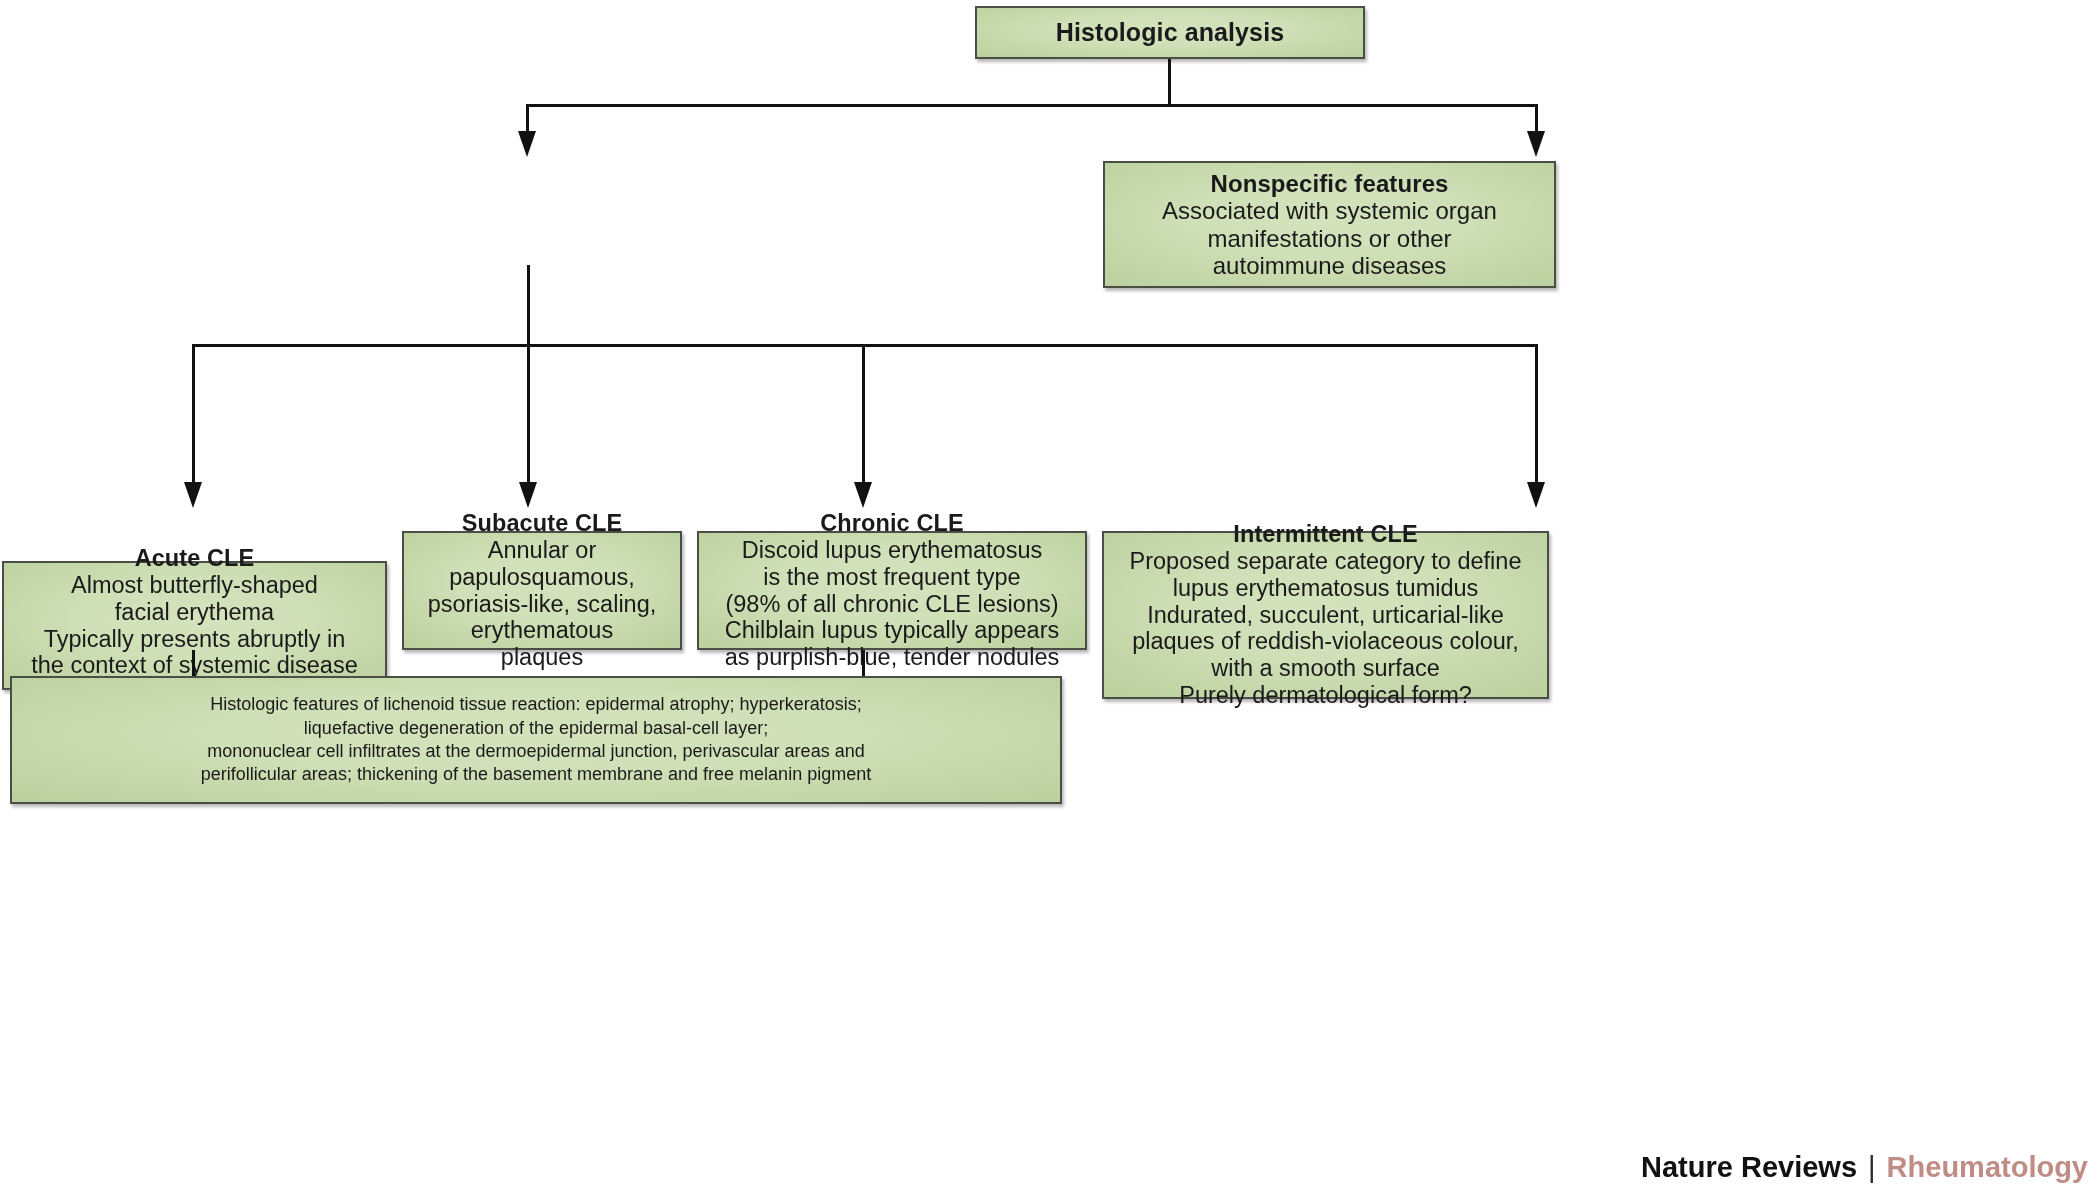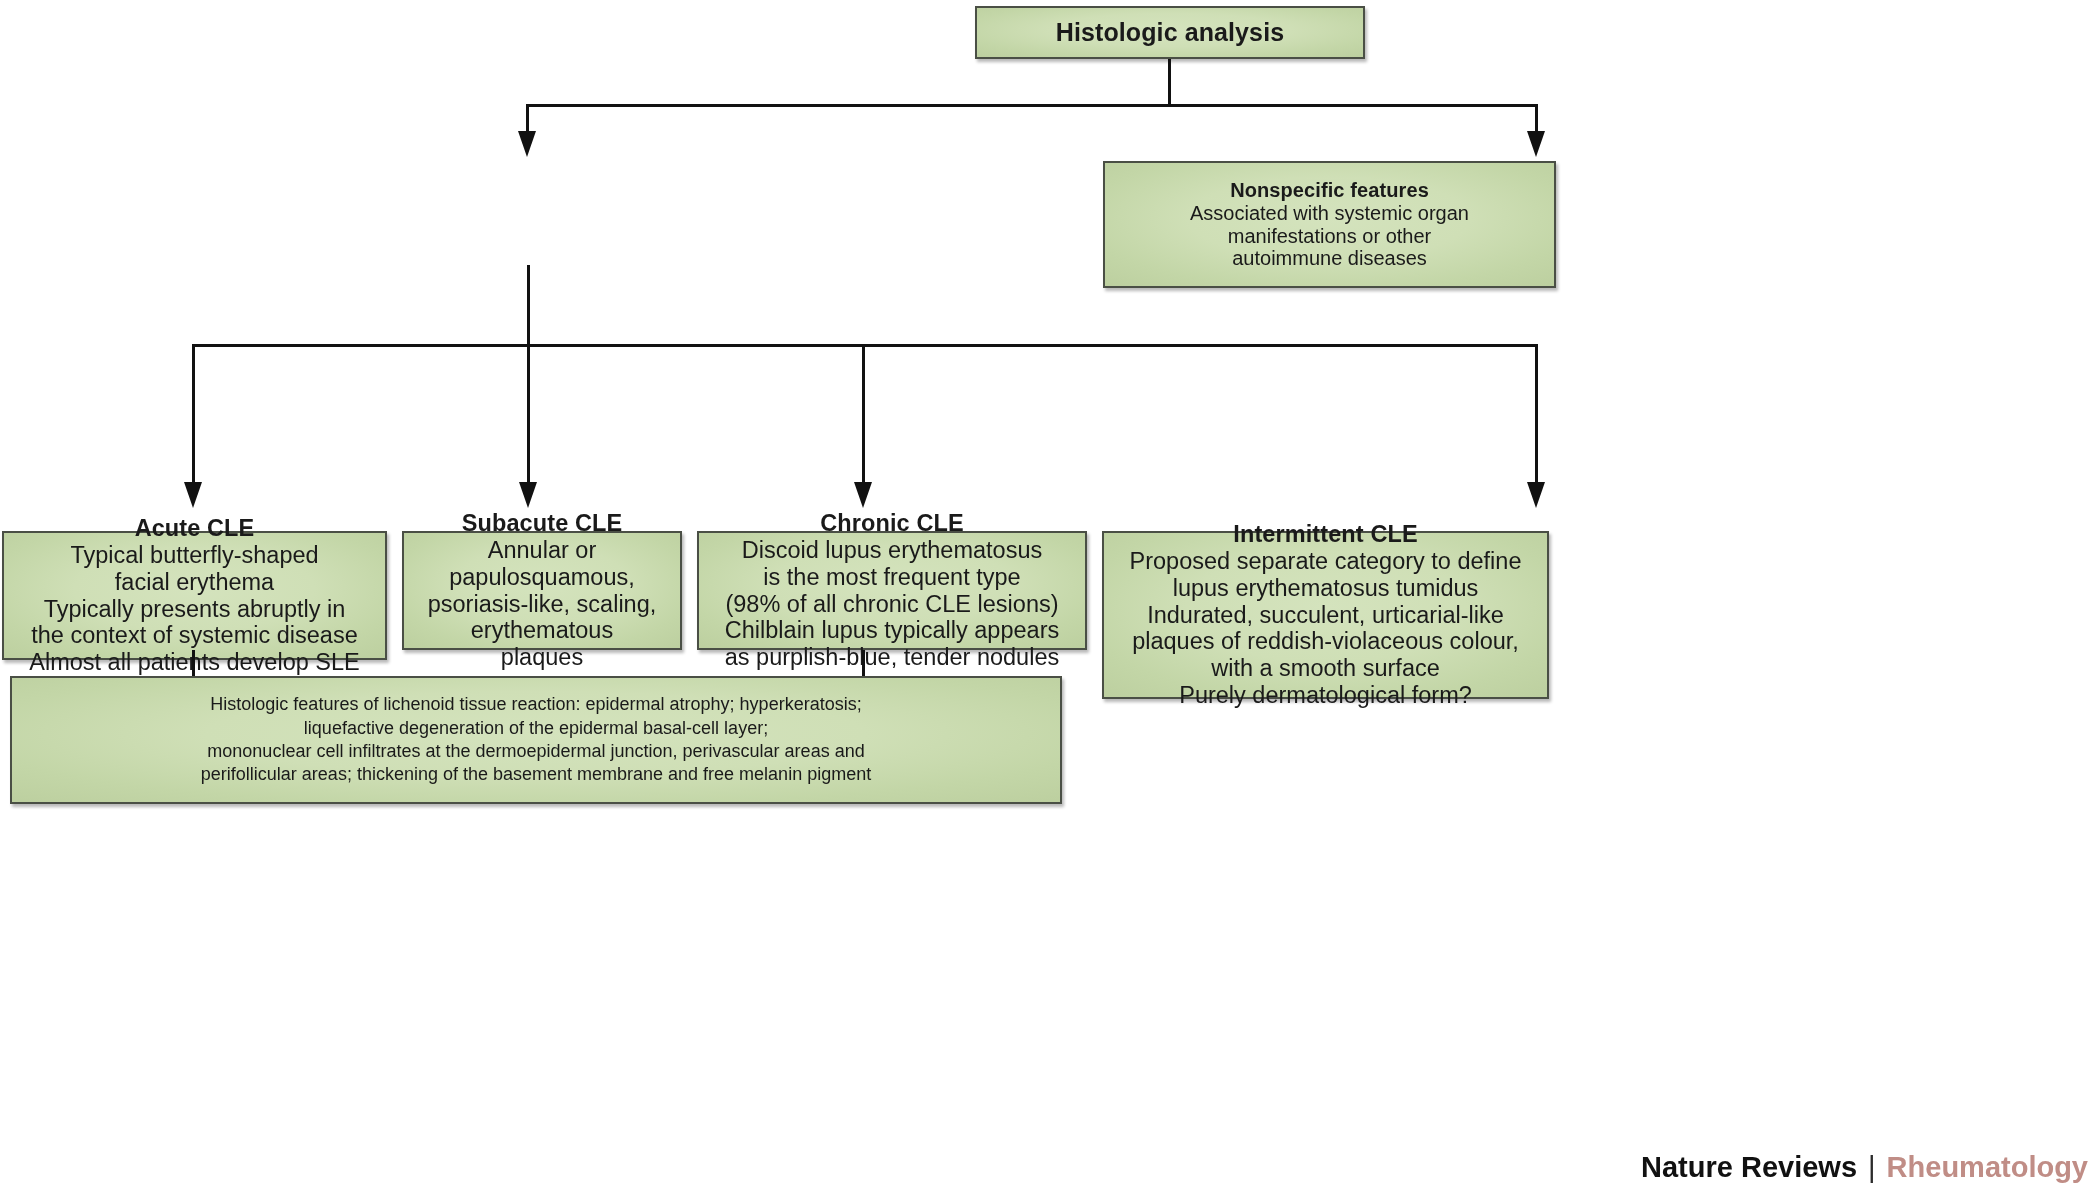--- a/index.html
+++ b/index.html
@@ -45,23 +45,23 @@
   }
   .node .line {
     font-weight: normal;
   }
 
   
   #node-histologic { left: 975px; top: 6px; width: 390px; height: 53px; font-size: 25px; }
   #node-histologic .title { font-size: 25px; }
 
   #node-sle        { left: 347px; top: 161px; width: 363px; height: 104px; font-size: 24px; }
-  #node-nonspecific{ left: 1103px; top: 161px; width: 453px; height: 127px; font-size: 20px; }
-
-  #node-acute       { left: 2px;   top: 531px; width: 385px; height: 129px; font-size: 23.5px; }
+  #node-nonspecific{ left: 1103px; top: 161px; width: 453px; height: 127px; font-size: 24px; }
+
+  #node-acute       { left: 2px;   top: 561px; width: 385px; height: 129px; font-size: 23.5px; }
   #node-subacute    { left: 402px; top: 531px; width: 280px; height: 119px; font-size: 23.5px; }
   #node-chronic     { left: 697px; top: 531px; width: 390px; height: 119px; font-size: 23.5px; }
   #node-intermittent{ left: 1102px;top: 531px; width: 447px; height: 168px; font-size: 23.5px; }
 
   #node-bottom { left: 10px; top: 676px; width: 1052px; height: 128px; font-size: 18px; }
   #node-bottom .line { line-height: 1.30; }
 
   
   .edge {
     position: absolute;
@@ -137,21 +137,21 @@
   <div class="arrowhead" style="left:519px; top:482px;"></div>
 
   <div class="edge v" style="left:862px; top:344px; height:140px;"></div>
   <div class="arrowhead" style="left:854px; top:482px;"></div>
 
   <div class="edge v" style="left:1535px; top:344px; height:140px;"></div>
   <div class="arrowhead" style="left:1527px; top:482px;"></div>
 
   <div class="node" id="node-acute">
     <div class="title">Acute CLE</div>
-    <div class="line">Typical butterfly-shaped</div>
+    <div class="line">Almost butterfly-shaped</div>
     <div class="line">facial erythema</div>
     <div class="line">Typically presents abruptly in</div>
     <div class="line">the context of systemic disease</div>
     <div class="line">Almost all patients develop SLE</div>
   </div>
 
   <div class="node" id="node-subacute">
     <div class="title">Subacute CLE</div>
     <div class="line">Annular or</div>
     <div class="line">papulosquamous,</div>

